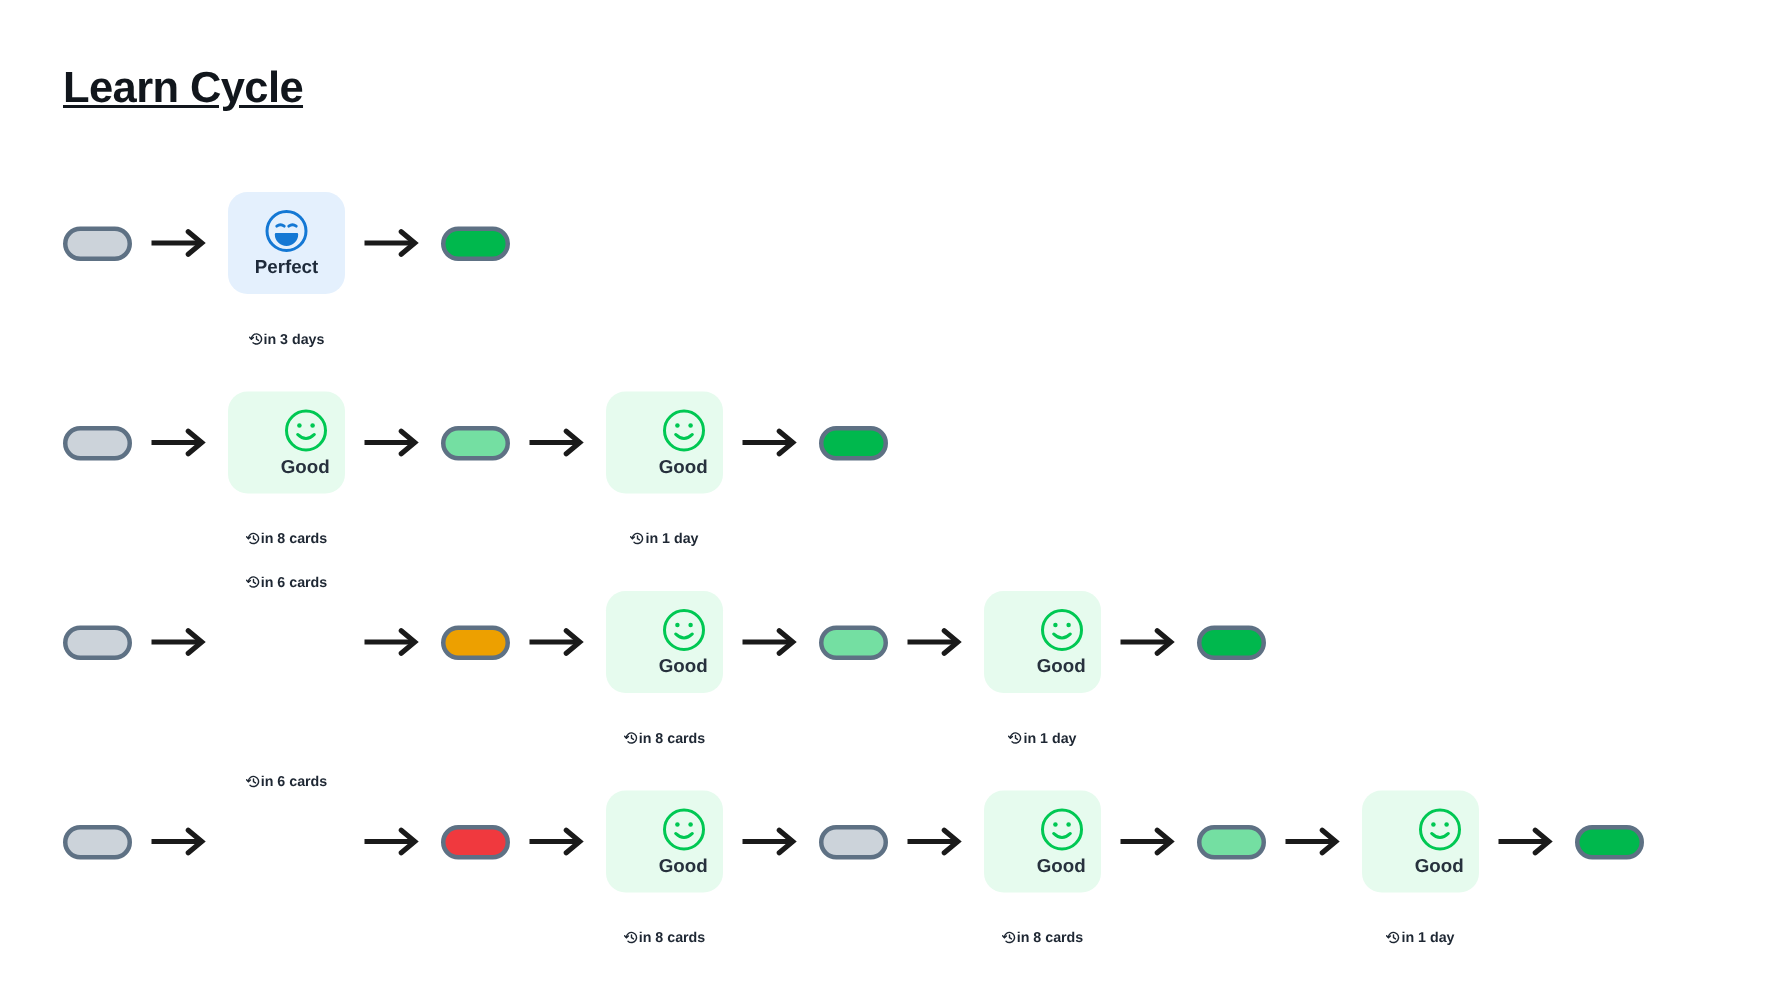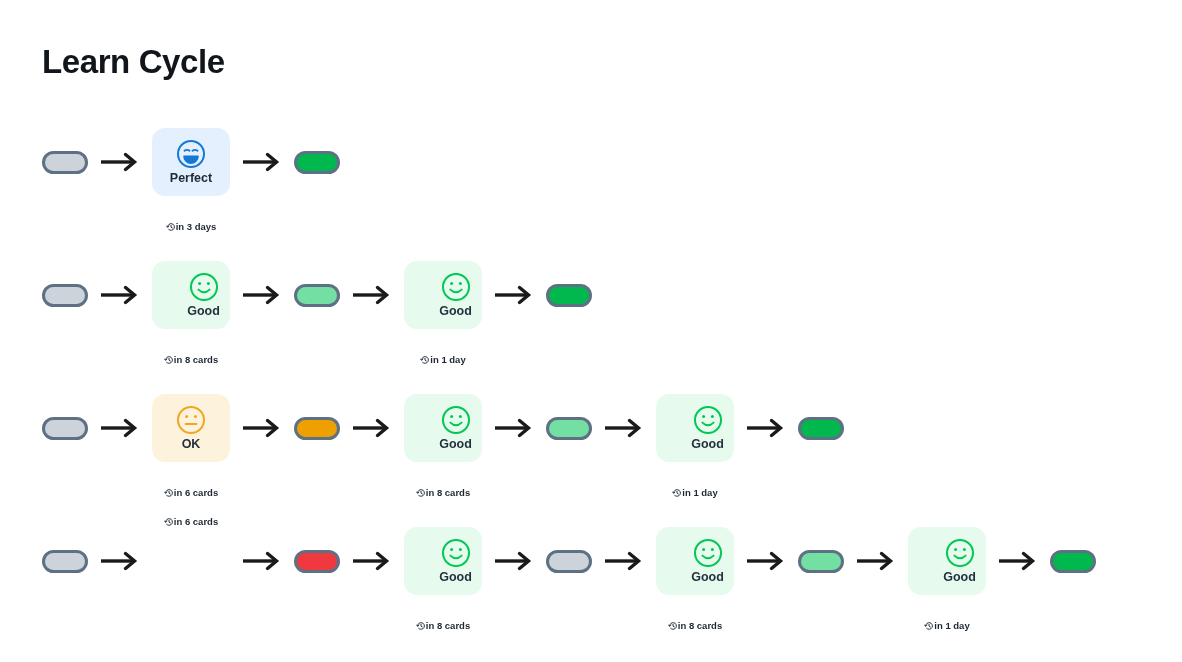--- a/index.html
+++ b/index.html
@@ -10,25 +10,26 @@
     background: #ffffff;
     font-family: "Liberation Sans", sans-serif;
     overflow: hidden;
     position: relative;
   }
 
   #page-title {
     position: absolute;
     left: 42px;
     top: 42px;
-    font-size: 33px;
+    font-size: 29px;
     font-weight: bold;
     color: #11161c;
     letter-spacing: -0.4px;
     line-height: 1.2;
+    text-decoration: underline;
   }
 
   #flow {
     position: absolute;
     left: 0;
     top: 110px;
     width: 1182px;
   }
 
   .flow-row {
@@ -91,21 +92,21 @@
     font-weight: bold;
     color: #27313d;
     line-height: 1.1;
   }
   .card.perfect .card-label { color: #1e2a3a; }
 
   
   .caption {
     margin-top: 7px;
     display: flex;
-    align-items: flex-end;
+    align-items: flex-start;
     gap: 0;
     font-size: 9.5px;
     font-weight: bold;
     color: #1e2733;
     white-space: nowrap;
   }
   .caption .clock { display: block; width: 10px; height: 10px; }
 
   
   .arrow {
@@ -288,33 +289,20 @@
       </div>
       <div class="arrow" style="left: 100px; width: 40px;">
         <div class="arrow-inner">
           <svg viewBox="0 0 40 20" width="40" height="20">
             <path d="M1 10 H33" fill="none" stroke="#1a1a1a" stroke-width="3.4" stroke-linecap="butt"></path>
             <path d="M25.5 2.5 L34.5 10 L25.5 17.5" fill="none" stroke="#1a1a1a" stroke-width="3.4" stroke-linecap="round" stroke-linejoin="miter"></path>
           </svg>
         </div>
       </div>
       <div class="step" style="left: 152px; width: 78px;">
-        <div class="node-wrap">
-          <div class="card ok">
-            <span>
-              <svg viewBox="0 0 32 32" class="face">
-                <circle cx="16" cy="16" r="13" fill="none" stroke="#f0a71e" stroke-width="2"></circle>
-                <circle cx="11.6" cy="12.6" r="1.5" fill="#f0a71e"></circle>
-                <circle cx="20.4" cy="12.6" r="1.5" fill="#f0a71e"></circle>
-                <path d="M10.6 20 H21.4" fill="none" stroke="#f0a71e" stroke-width="1.9" stroke-linecap="round"></path>
-              </svg>
-            </span>
-            <span class="card-label">OK</span>
-          </div>
-        </div>
         <div class="caption">
           <span>
             <svg viewBox="0 0 16 16" class="clock">
               <path d="M2.6 8 A5.4 5.4 0 1 1 4.3 11.9" fill="none" stroke="#1e2733" stroke-width="1.5" stroke-linecap="round"></path>
               <path d="M0.6 6.2 L2.6 8.3 L4.7 6.4" fill="none" stroke="#1e2733" stroke-width="1.5" stroke-linecap="round" stroke-linejoin="round"></path>
               <path d="M8 5.2 V8.2 L10.1 9.5" fill="none" stroke="#1e2733" stroke-width="1.5" stroke-linecap="round"></path>
             </svg>
           </span>
           <span>in 6 cards</span>
         </div>

